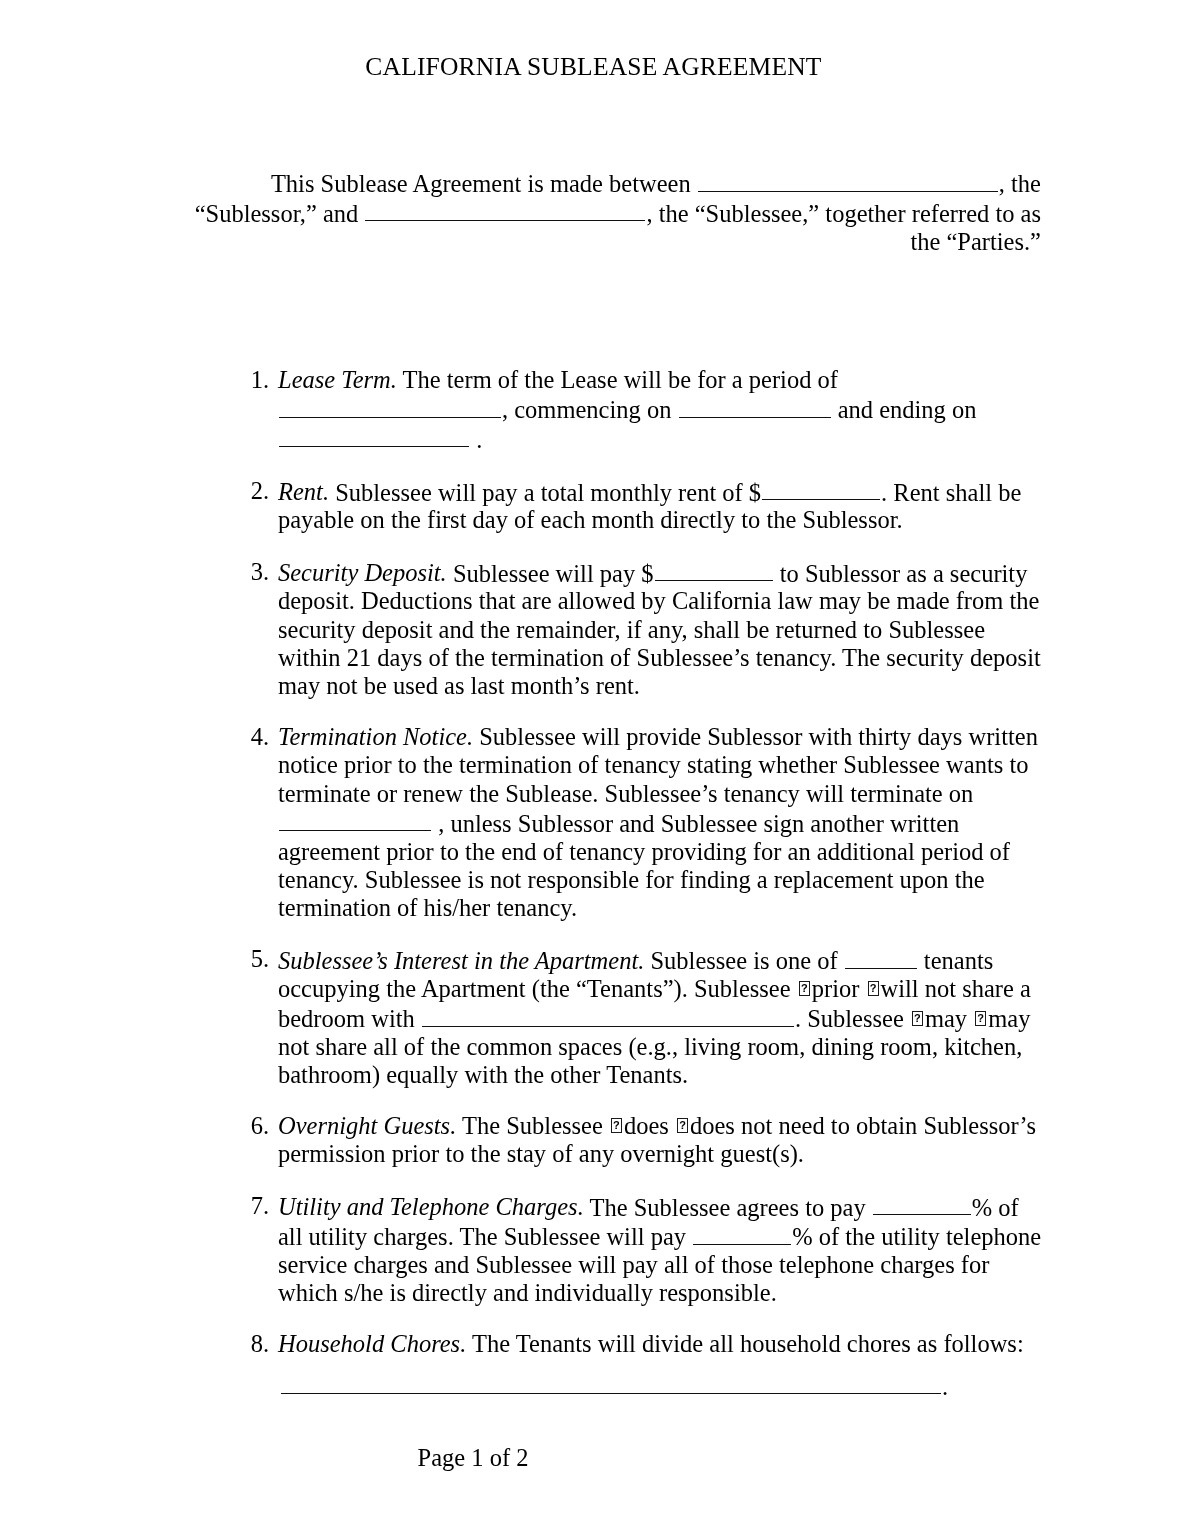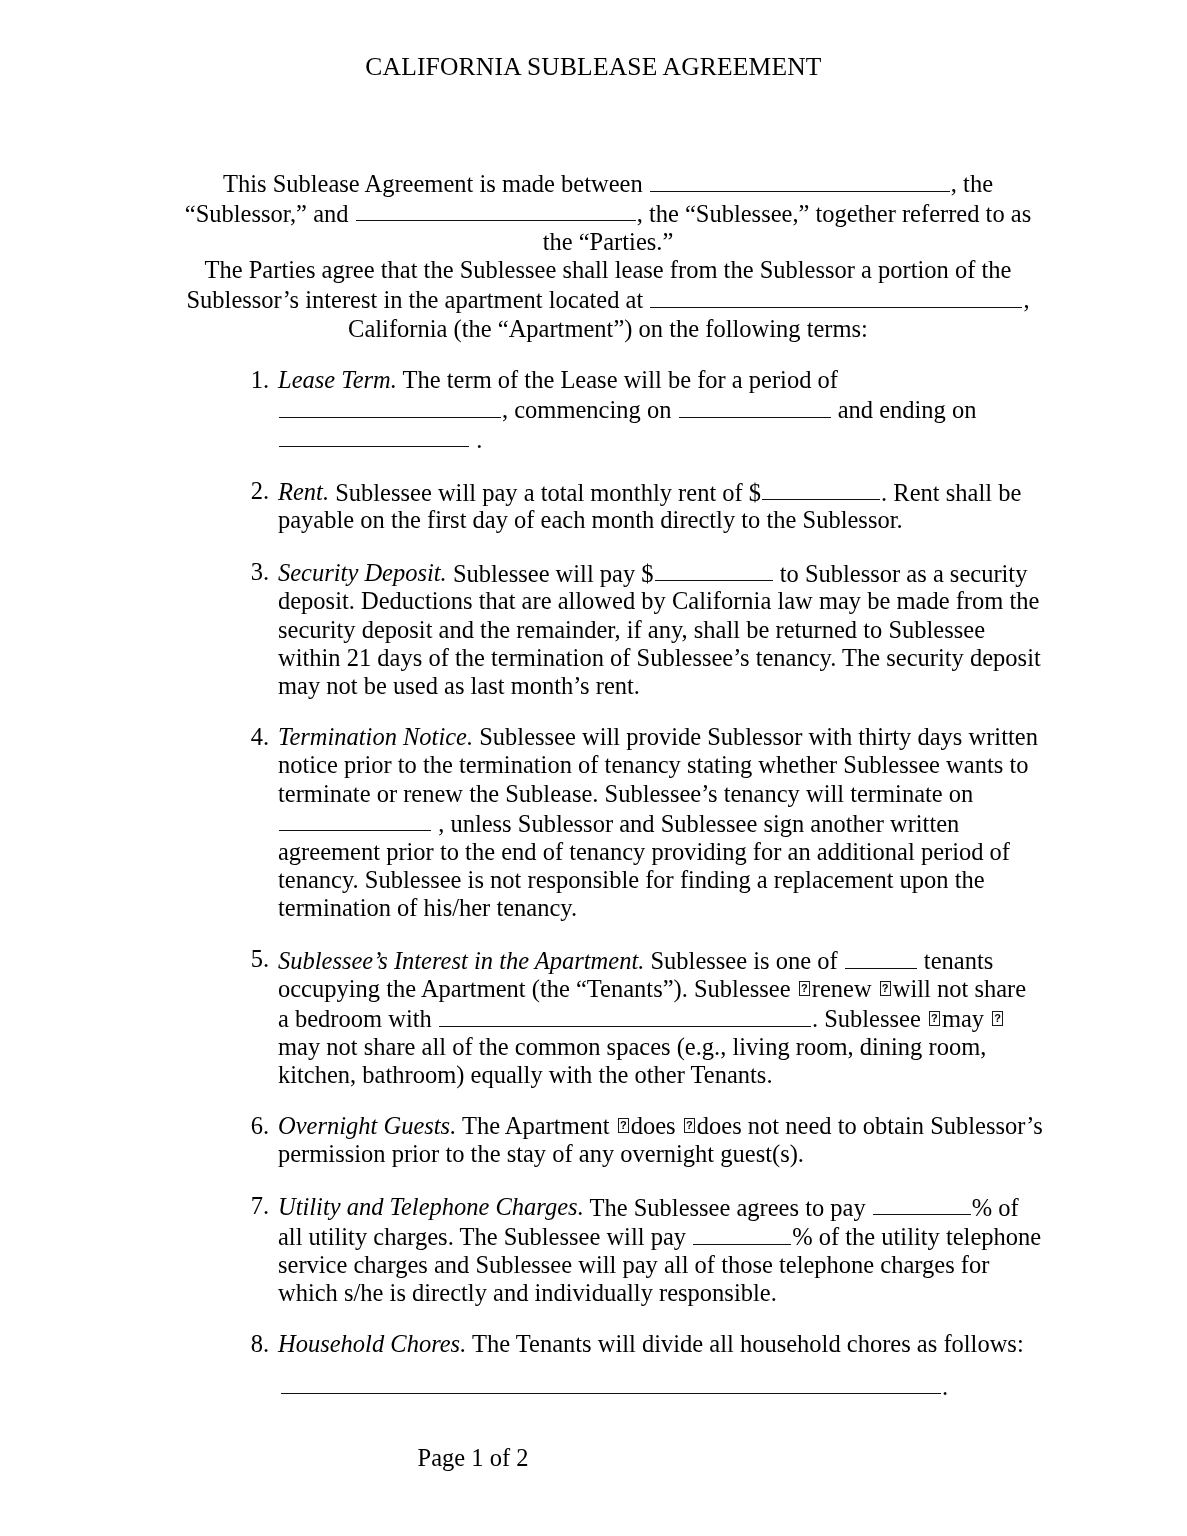--- a/index.html
+++ b/index.html
@@ -30,21 +30,21 @@
     line-height: 1.15;
   }
   .body-block {
     position: absolute;
     left: 175px;
     width: 866px;
   }
   .para {
     font-size: 24.5px;
     line-height: 29.2px;
-    text-align: center;
+    text-align: right;
   }
   .intro-1 { top: 168px; }
   .intro-2 { top: 255px; }
 
   ol.terms {
     position: absolute;
     left: 175px;
     width: 868px;
     top: 366px;
     margin: 0;
@@ -128,25 +128,20 @@
 
   <div class="doc-title">CALIFORNIA SUBLEASE AGREEMENT</div>
 
   <div class="body-block para intro-1">
     <span>This Sublease Agreement is made between</span>
     <span class="blank w-3xl"></span><span>, the “Sublessor,”</span>
     <span>and</span>
     <span class="blank w-2xl"></span><span>, the “Sublessee,” together referred to as the “Parties.”</span>
   </div>
 
-  <div class="body-block para intro-2">
-    <span>The Parties agree that the Sublessee shall lease from the Sublessor a portion of the Sublessor’s interest in the apartment located at</span>
-    <span class="blank w-4xl"></span><span>,</span>
-    <span>California (the “Apartment”) on the following terms:</span>
-  </div>
 
   <ol class="terms">
 
     <li>
       <span class="num">1.</span>
       <span class="term-title">Lease Term.</span>
       <span>The term of the Lease will be for a period of</span>
       <span class="blank w-xl"></span><span>,</span>
       <span>commencing on</span>
       <span class="blank w-m"></span>
@@ -175,31 +170,31 @@
       <span class="blank w-m"></span>
       <span>, unless Sublessor and Sublessee sign another written agreement prior to the end of tenancy providing for an additional period of tenancy. Sublessee is not responsible for finding a replacement upon the termination of his/her tenancy.</span>
     </li>
 
     <li>
       <span class="num">5.</span>
       <span class="term-title">Sublessee’s Interest in the Apartment.</span>
       <span>Sublessee is one of</span>
       <span class="blank w-xxs"></span>
       <span>tenants occupying the Apartment (the “Tenants”).  Sublessee</span>
-      <span class="tofu">?</span><span>renew</span>
+      <span class="tofu">?</span><span>prior</span>
       <span class="tofu">?</span><span>will not share a bedroom with</span>
       <span class="blank w-4xl"></span><span>.  Sublessee</span>
       <span class="tofu">?</span><span>may</span>
       <span class="tofu">?</span><span>may not share all of the common spaces (e.g., living room, dining room, kitchen, bathroom) equally with the other Tenants.</span>
     </li>
 
     <li>
       <span class="num">6.</span>
       <span class="term-title">Overnight Guests.</span>
-      <span>The Apartment</span>
+      <span>The Sublessee</span>
       <span class="tofu">?</span><span>does</span>
       <span class="tofu">?</span><span>does not need to obtain Sublessor’s permission prior to the stay of any overnight guest(s).</span>
     </li>
 
     <li>
       <span class="num">7.</span>
       <span class="term-title">Utility and Telephone Charges.</span>
       <span>The Sublessee agrees to pay</span>
       <span class="blank w-xs"></span><span>% of all utility charges.  The Sublessee will pay</span>
       <span class="blank w-xs"></span><span>% of the utility telephone service charges and Sublessee will pay all of those telephone charges for which s/he is directly and individually responsible.</span>

